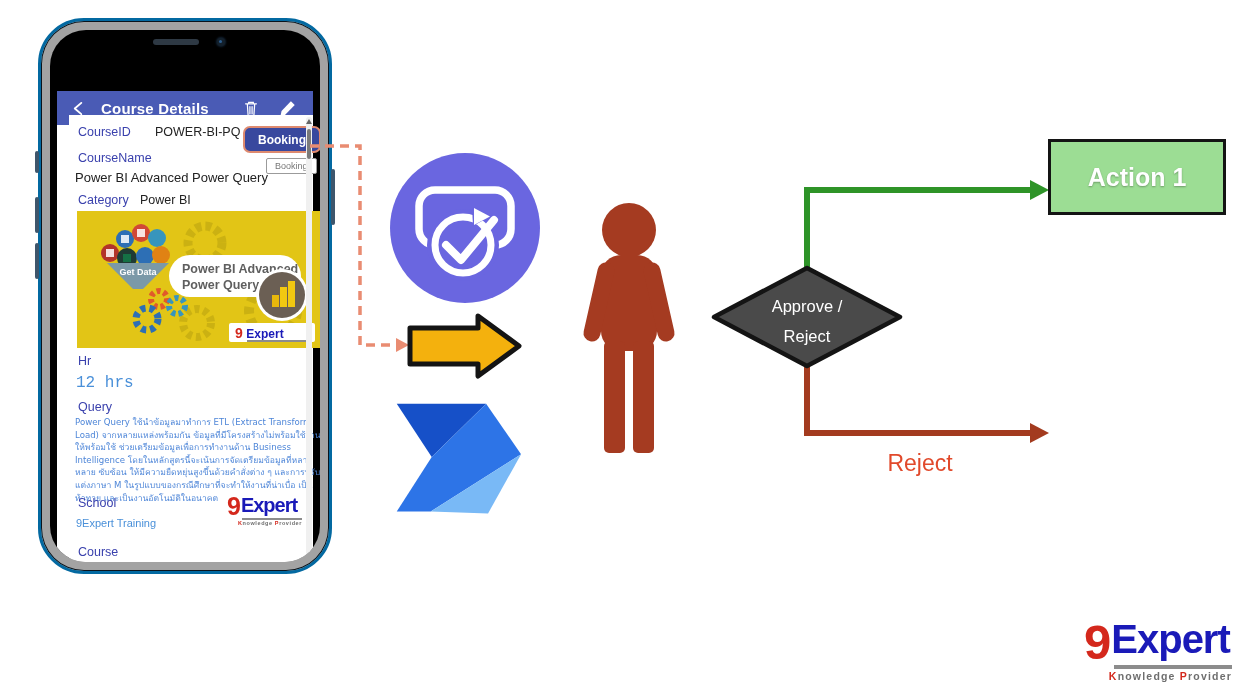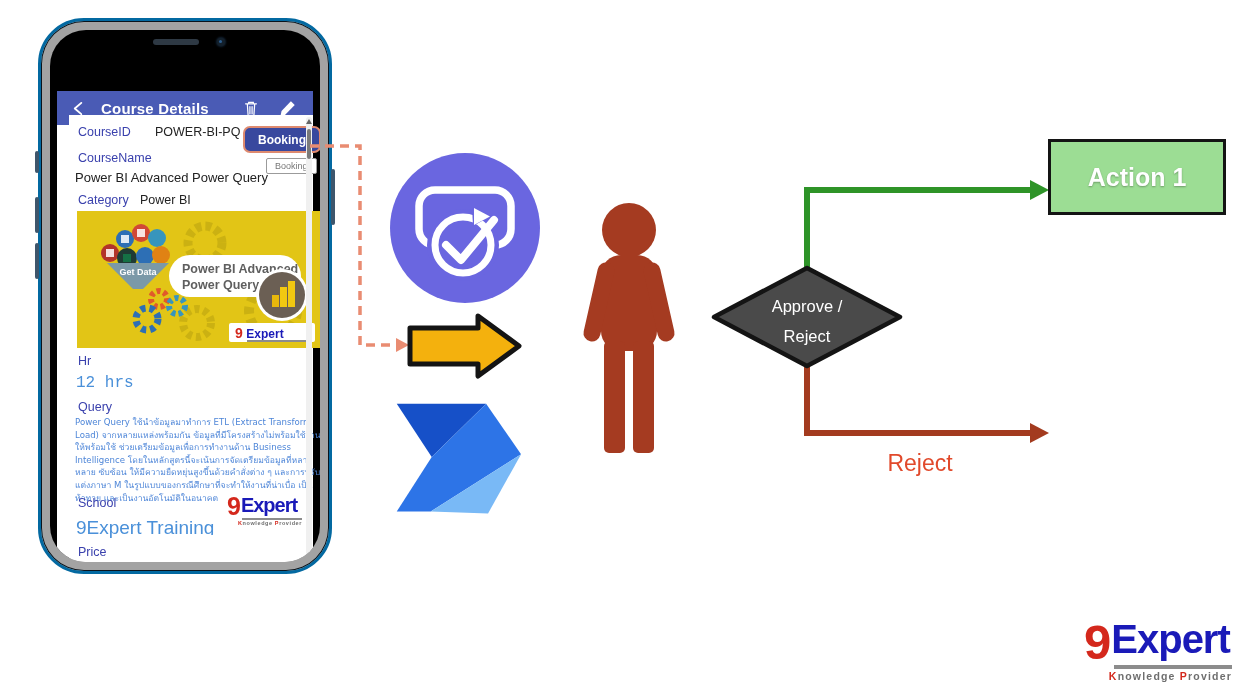--- a/index.html
+++ b/index.html
@@ -179,29 +179,29 @@
             <rect x="170" y="129" width="62" height="2" fill="#8C8C8C"></rect>
           </svg>
 
           <span class="lbl" style="left:9px;top:239px;">Hr</span>
           <span class="val-link" style="left:7px;top:259px;font-size:16px;font-family:Liberation Mono, monospace;">12 hrs</span>
 
           <span class="lbl" style="left:9px;top:285px;">Query</span>
           <p class="thai" style="margin:0;">Power Query ใช้นำข้อมูลมาทำการ ETL (Extract Transform Load) จากหลายแหล่งพร้อมกัน ข้อมูลที่มีโครงสร้างไม่พร้อมใช้งานให้พร้อมใช้ ช่วยเตรียมข้อมูลเพื่อการทำงานด้าน Business Intelligence โดยในหลักสูตรนี้จะเน้นการจัดเตรียมข้อมูลที่หลากหลาย ซับซ้อน ให้มีความยืดหยุ่นสูงขึ้นด้วยคำสั่งต่าง ๆ และการปรับแต่งภาษา M ในรูปแบบของกรณีศึกษาที่จะทำให้งานที่น่าเบื่อ เป็นท้าทาย และเป็นงานอัตโนมัติในอนาคต</p>
 
           <span class="lbl" style="left:9px;top:381px;">School</span>
-          <span class="val-link" style="left:7px;top:402px;font-size:19px;">9Expert Training</span>
+          <span class="val-link" style="left:7px;top:402px;font-size:11px;">9Expert Training</span>
 
           <div class="brand brand-sm">
             <span class="b9">9</span><span class="bex">Expert</span>
             <div class="b-underline"></div>
             <div class="b-tag"><span class="rd">K</span><span>nowledge </span><span class="rd">P</span><span>rovider</span></div>
           </div>
 
-          <span class="lbl" style="left:9px;top:430px;">Price</span>
+          <span class="lbl" style="left:9px;top:430px;">Course</span>
 
           <div class="scrollbar">
             <div class="scroll-arrow up"></div>
             <div class="scroll-thumb"></div>
             <div class="scroll-arrow down"></div>
           </div>
         </div>
       </div>
 
       <div class="home-bar"></div>

